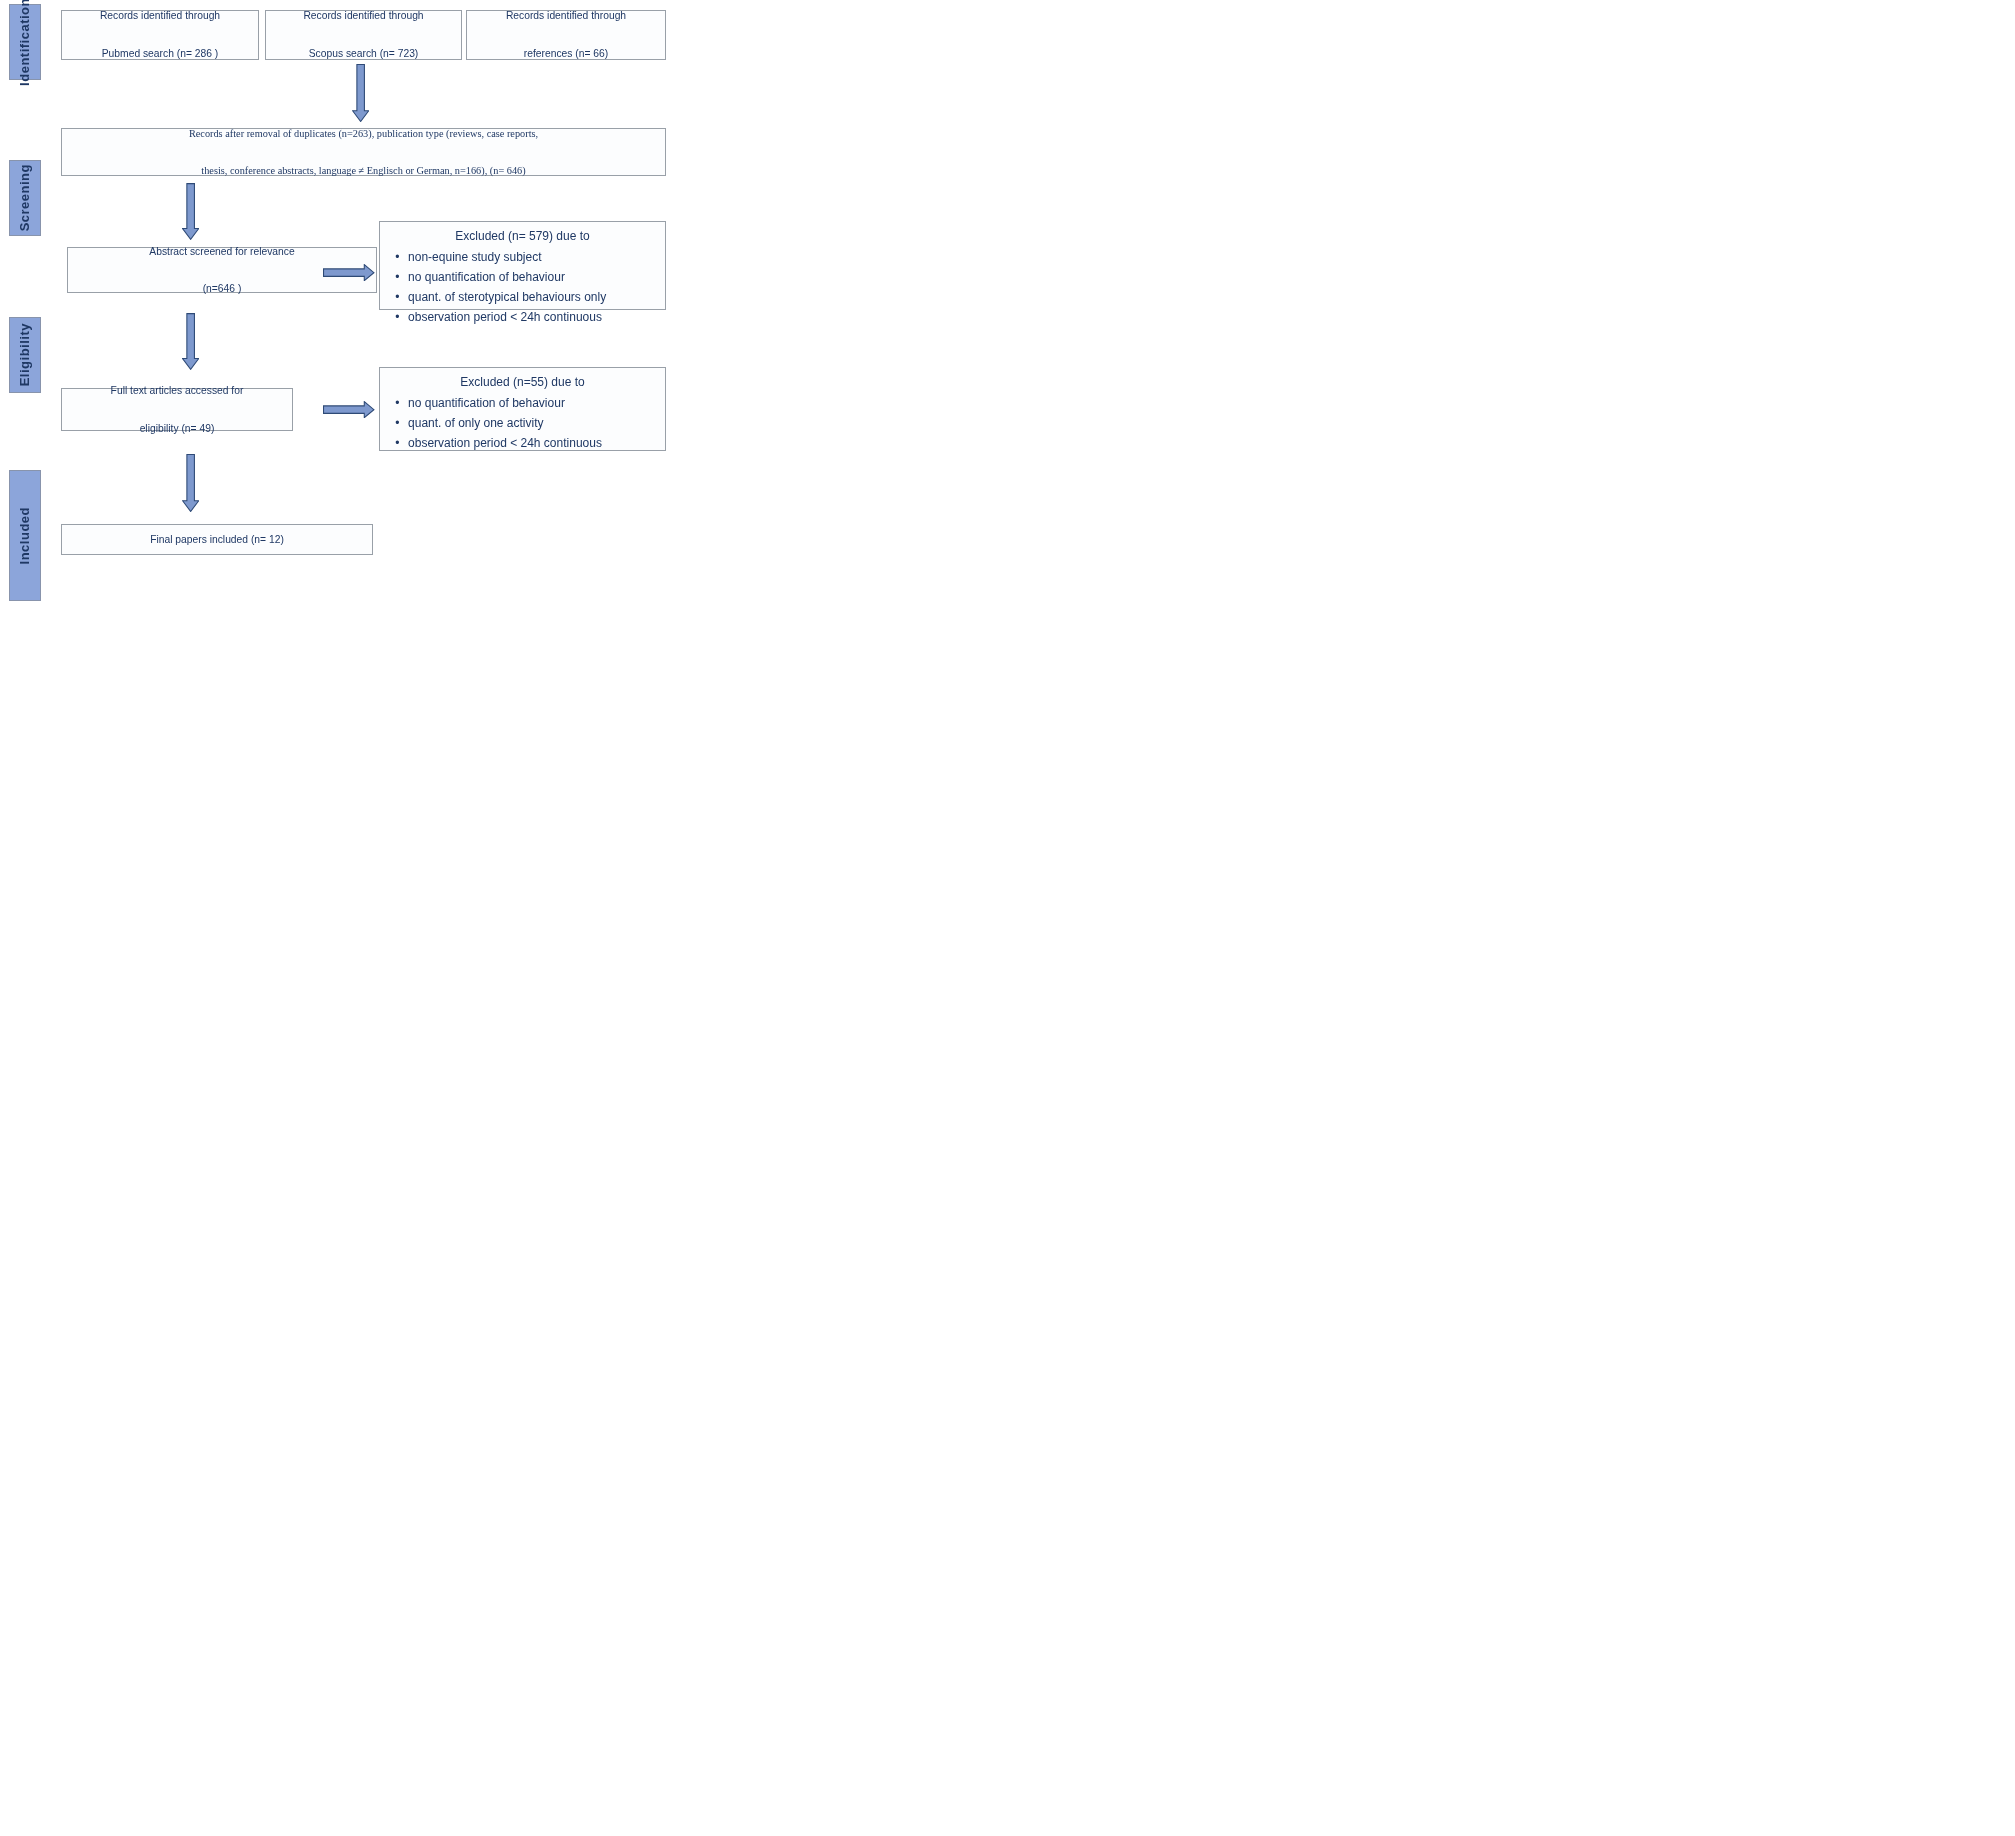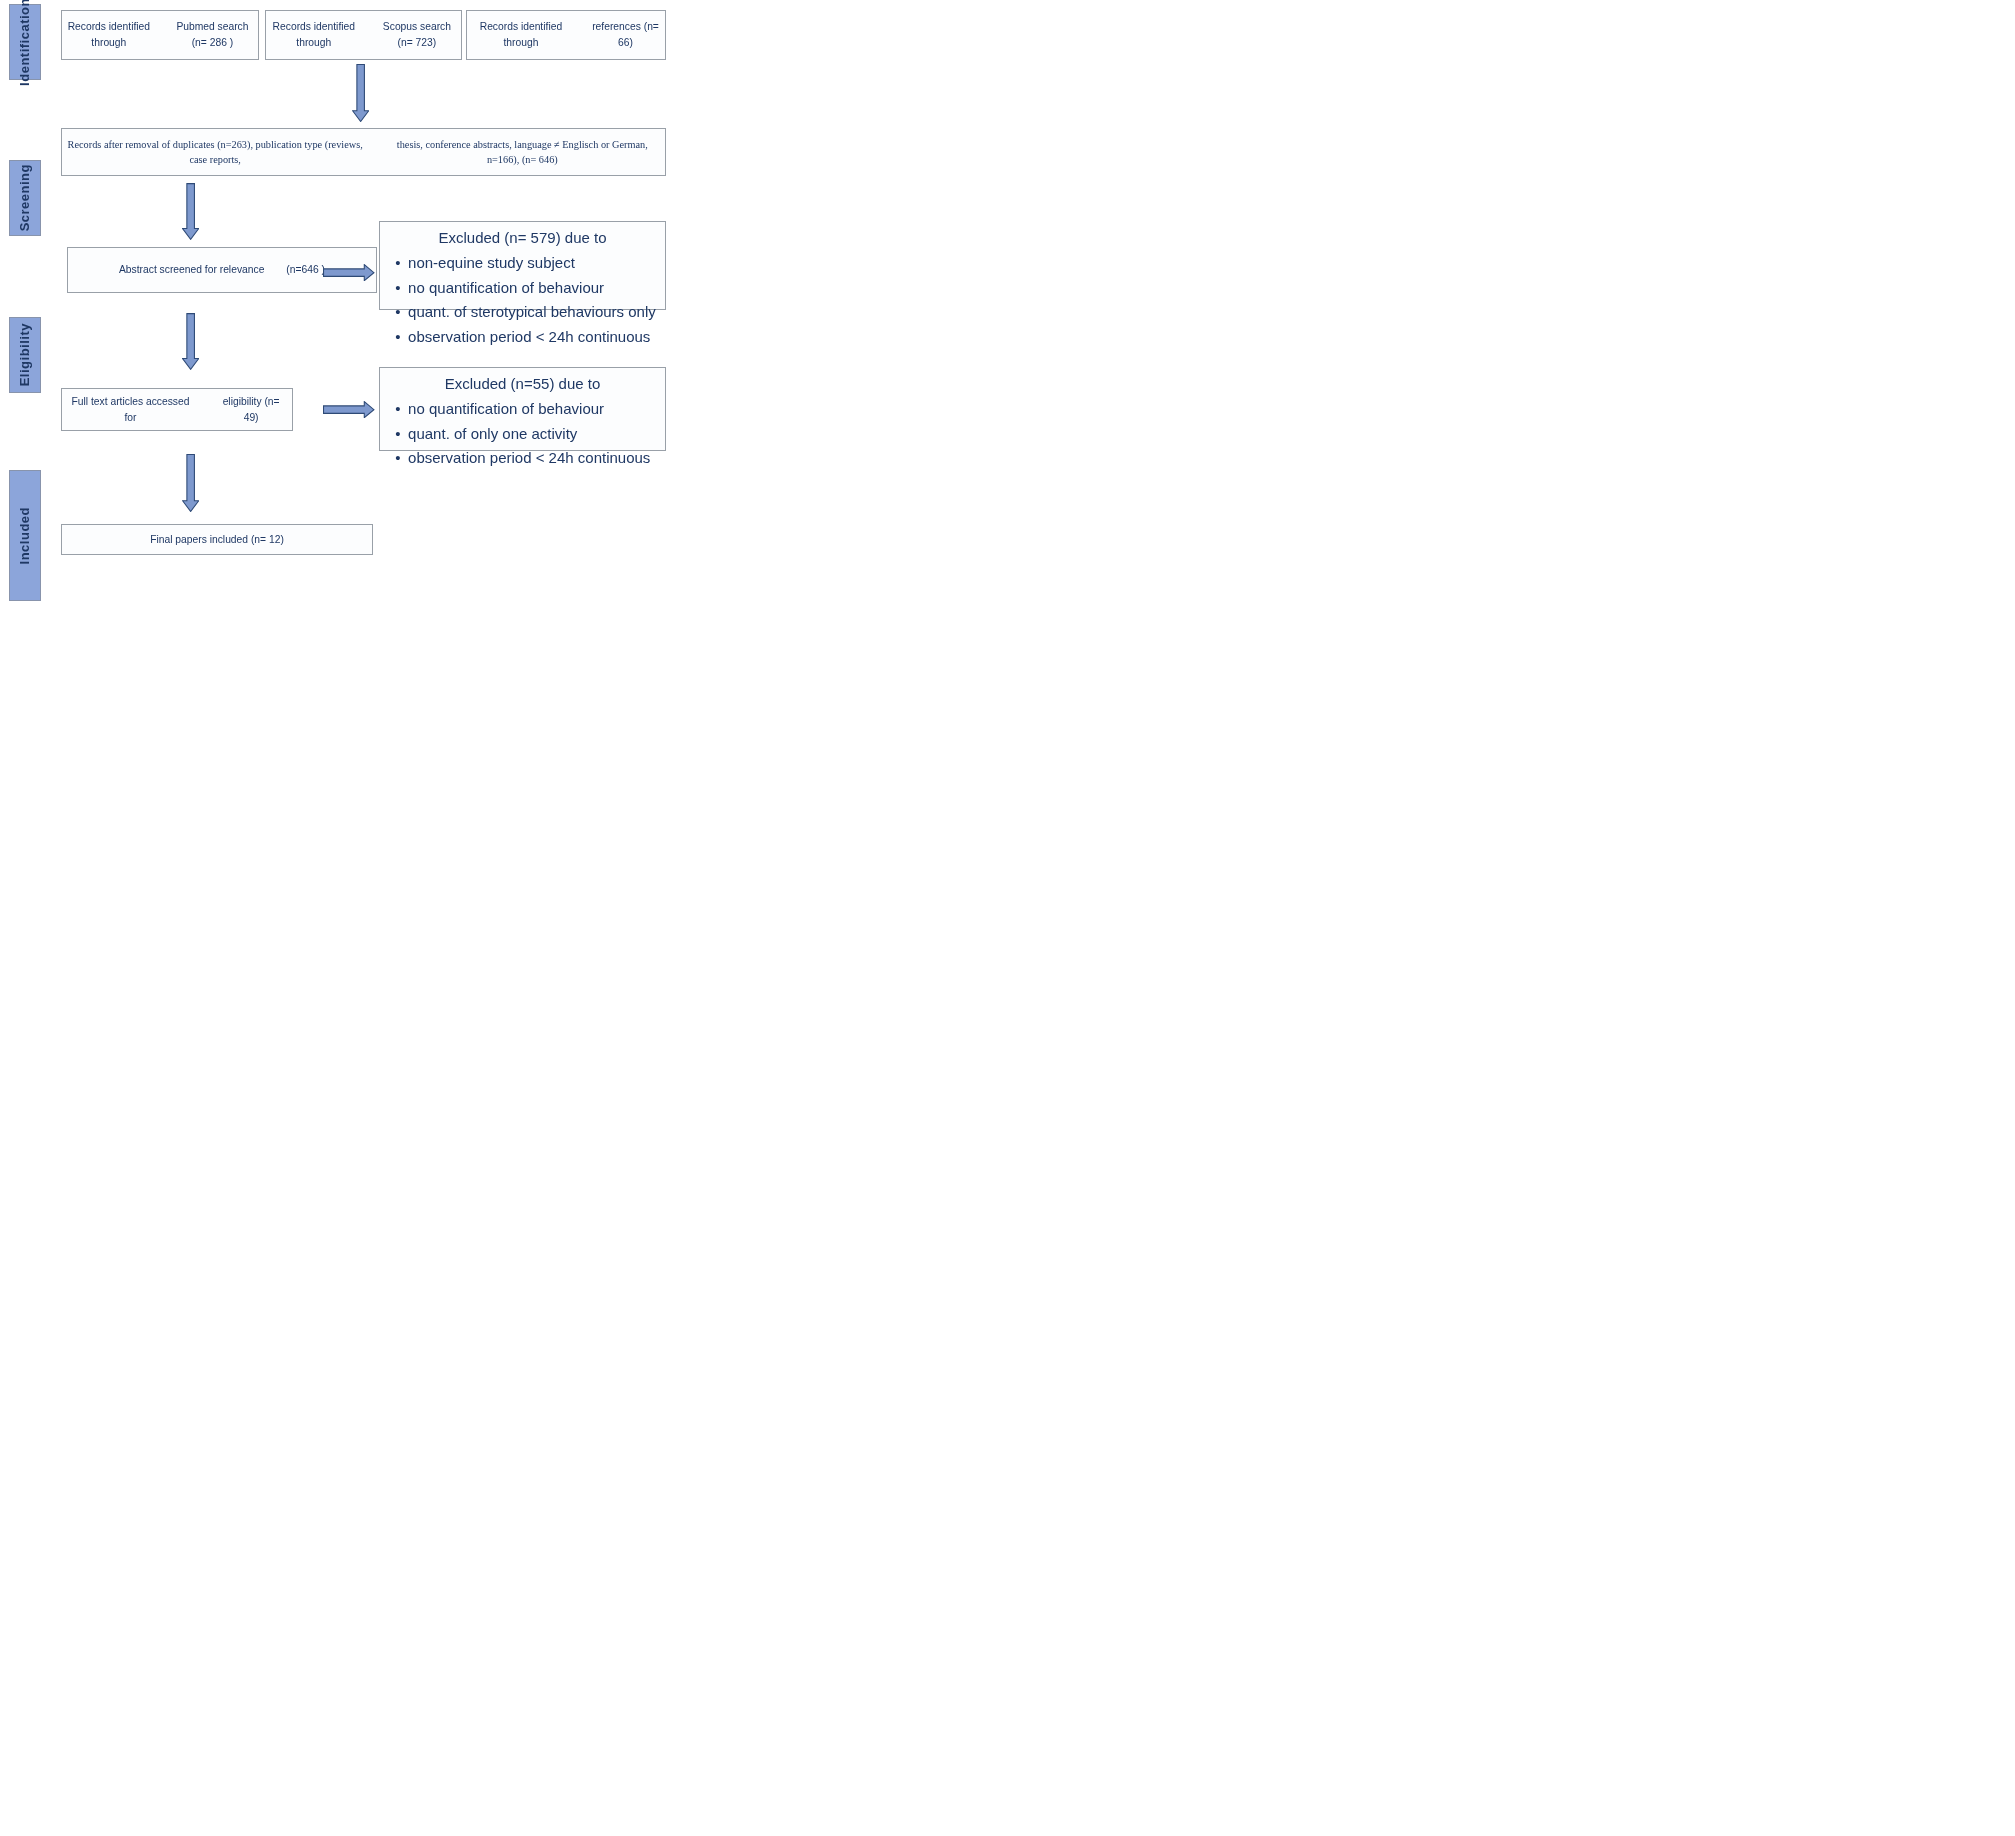--- a/index.html
+++ b/index.html
@@ -25,36 +25,36 @@
     font-weight:600;
     letter-spacing:0.5px;
     color:#1F3864;
     white-space:nowrap;
   }
   .flow-box{
     position:absolute;
     background:#FCFDFE;
     border:1.1px solid #99A0A8;
     box-sizing:border-box;
-    display:flex;flex-direction:row;
+    display:flex;flex-direction:column;
     align-items:center;justify-content:center;
     text-align:center;
     font-size:10.3px;
     line-height:1.5;
     color:#1F3864;
     padding:2.2px 5.4px;
     gap:22px;
   }
   .flow-box .line{display:block;}
   .excl-box{
     position:absolute;
     background:#FCFDFE;
     border:1.1px solid #99A0A8;
     box-sizing:border-box;
-    font-size:15px;
+    font-size:12px;
     line-height:1.5;
     color:#1F3864;
     padding:4.3px 7.6px 3.2px 7.6px;
   }
   .excl-title{text-align:center;margin:1.1px 0 2.2px 0;}
   .excl-list{
     list-style:none;margin:0;padding:0;
   }
   .excl-list li{
     position:relative;

